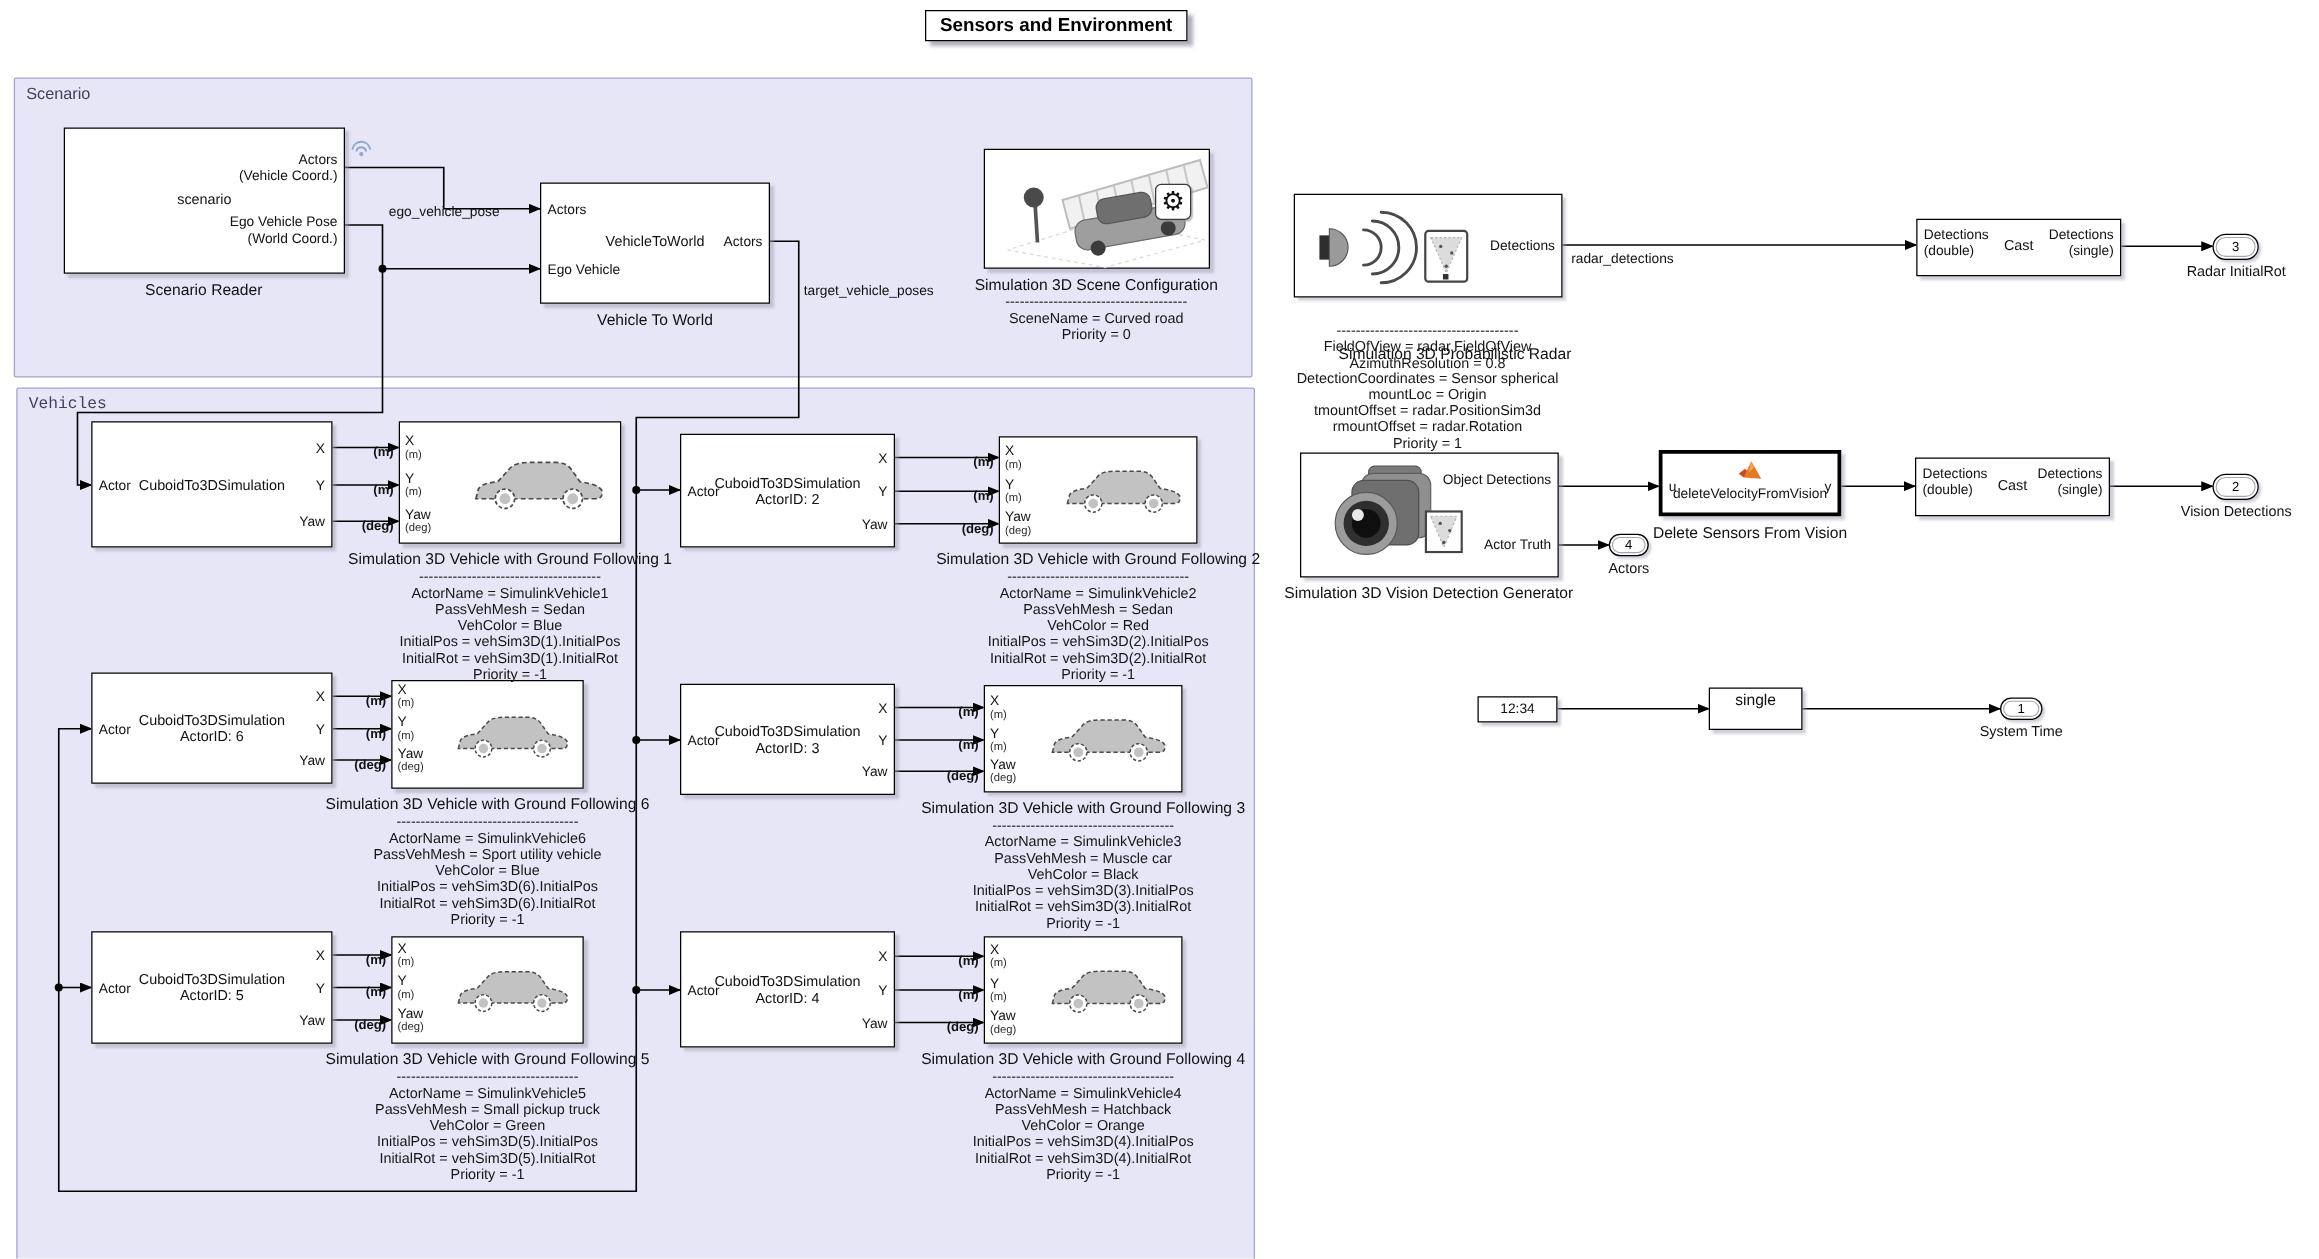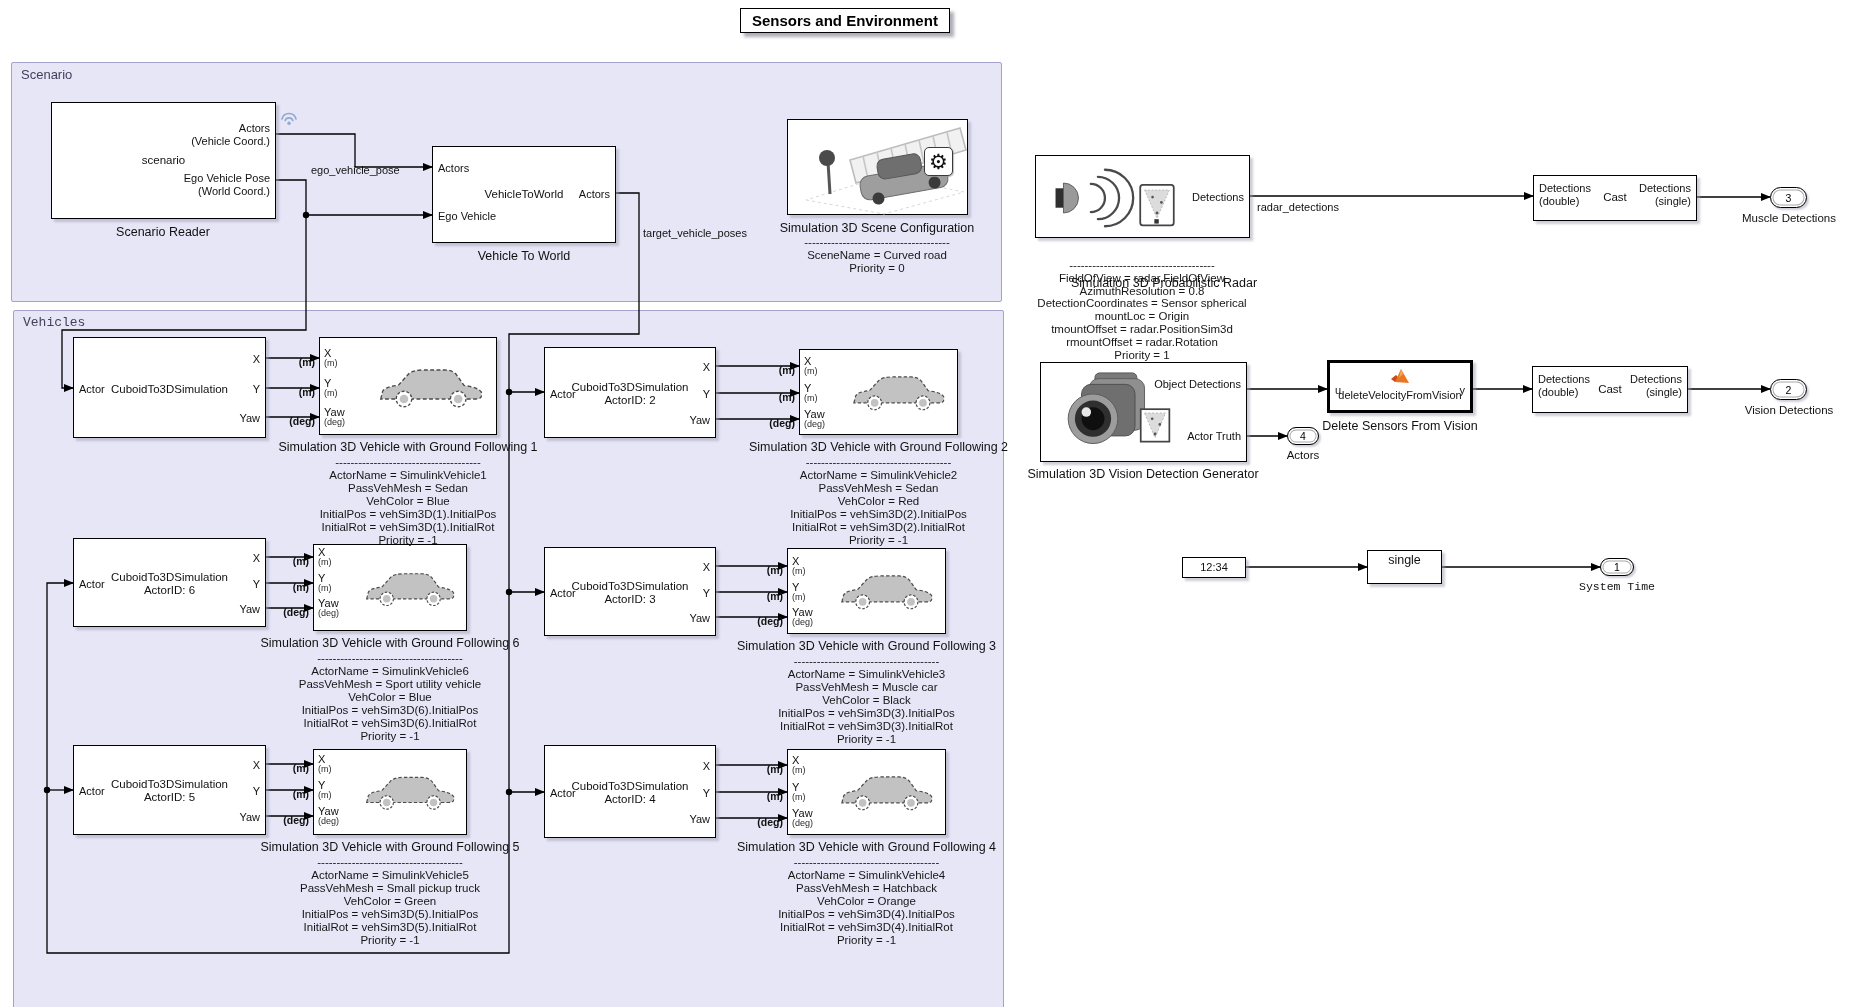--- a/index.html
+++ b/index.html
@@ -195,21 +195,21 @@
     </div>
     <div class="ctext" style="top:15px;">Cast</div>
     <div class="ptxt r" style="top:6px;">
       <div>Detections</div>
         <div>(single)</div>
     </div>
   </div>
   <div class="oval" style="left:1770px;top:187px;width:37px;height:21px;">
     <span>3</span>
   </div>
-  <div class="out-label" style="left:1789px;top:212px;">Muscle Detections</div>
+  <div class="out-label" style="left:1789px;top:212px;">Radar InitialRot</div>
 
   <div class="blk" style="left:1040px;top:362px;width:207px;height:100px;">
     <svg width="118" height="84" viewBox="0 0 120 88" style="position:absolute;left:14px;top:8px;">
       <rect x="40" y="2" width="44" height="12" rx="5" fill="#7a7a7a" stroke="#555"></rect>
       <rect x="34" y="8" width="58" height="54" rx="10" fill="#8f8f8f" stroke="#5d5d5d"></rect>
       <rect x="26" y="14" width="56" height="54" rx="10" fill="#6f6f6f" stroke="#4f4f4f"></rect>
       <circle cx="38" cy="50" r="26" fill="#9c9c9c" stroke="#5a5a5a"></circle>
       <circle cx="38" cy="50" r="19" fill="#2f2f2f"></circle>
       <circle cx="38" cy="50" r="12" fill="#0f0f0f"></circle>
       <circle cx="31" cy="43" r="5" fill="#e8e8e8"></circle>
@@ -261,21 +261,21 @@
 
   <div class="blk" style="left:1182px;top:557px;width:64px;height:21px;">
     <div class="ctext" style="top:3px;font-size:11px;">12:34</div>
   </div>
   <div class="blk" style="left:1367px;top:550px;width:75px;height:34px;">
     <div class="ctext" style="top:3px;font-size:12.5px;">single</div>
   </div>
   <div class="oval" style="left:1600px;top:558px;width:34px;height:18px;">
     <span>1</span>
   </div>
-  <div class="out-label" style="left:1617px;top:580px;font-family:Liberation Mono, monospace;">System Time</div>
+  <div class="out-label" style="left:1617px;top:580px;">System Time</div>
 
   <div id="veh-groups">
       <div>
         <div class="blk" style="left: 73px; top: 337px; width: 193px; height: 101px;">
           <div class="ptxt l" style="top: 44.5px;">Actor</div>
           <div class="ctext" style="top: 44.5px;">CuboidTo3DSimulation</div>
           <div class="ptxt r" style="top: 15px;">X</div>
           <div class="ptxt r" style="top: 45px;">Y</div>
           <div class="ptxt r" style="top: 74px;">Yaw</div>
         </div>

